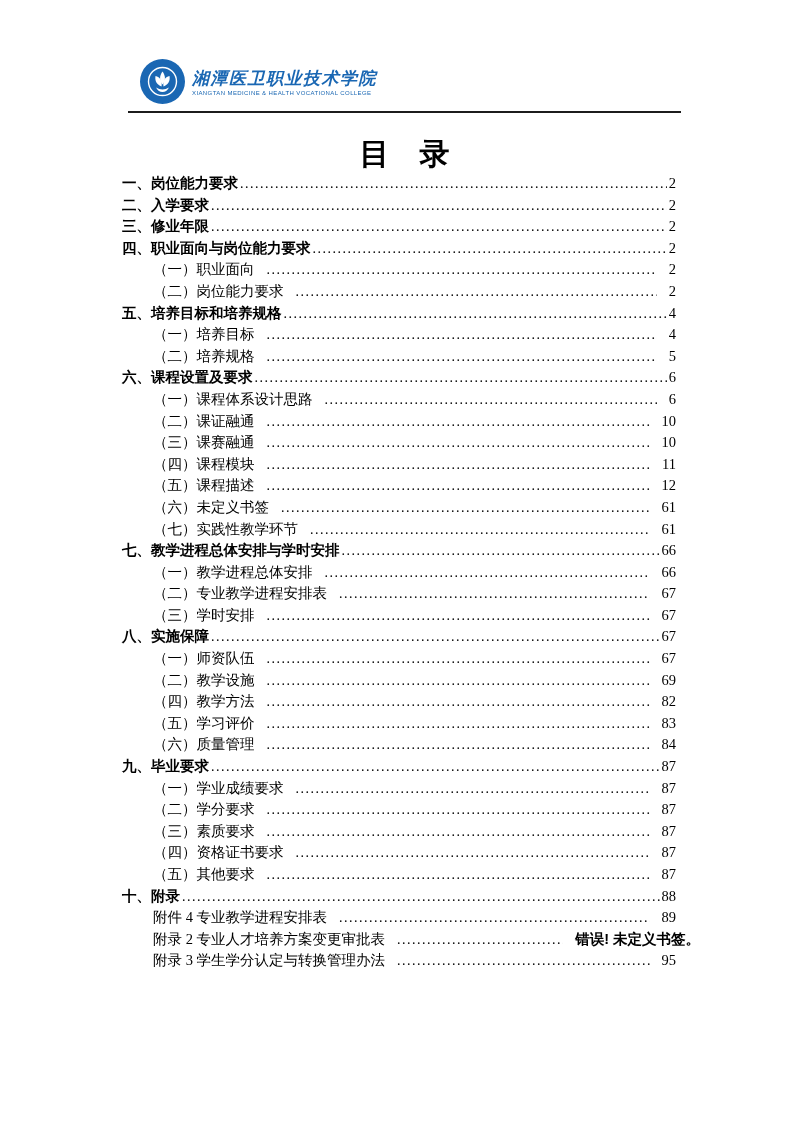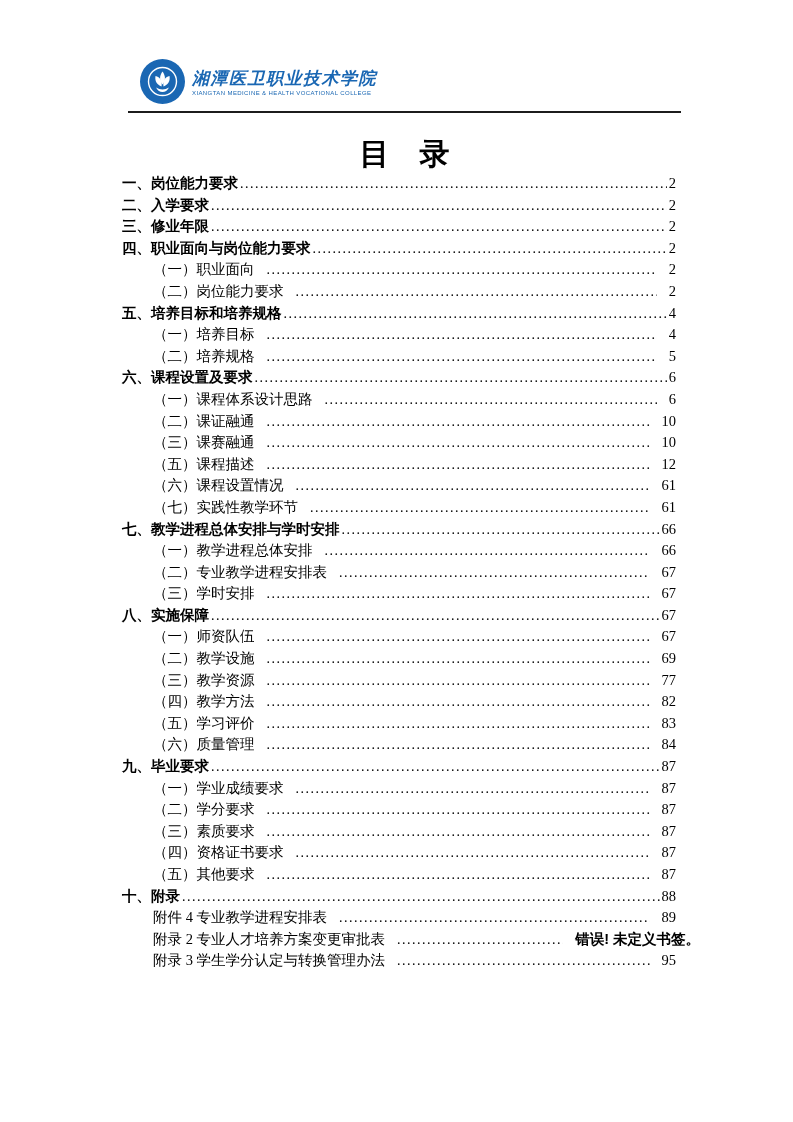--- a/index.html
+++ b/index.html
@@ -196,26 +196,31 @@
       <span class="label">（二）课证融通</span>
       <span class="dots"></span>
       <span class="pagenum">10</span>
     </div>
       <div class="toc-row l2">
       <span class="label">（三）课赛融通</span>
       <span class="dots"></span>
       <span class="pagenum">10</span>
     </div>
       <div class="toc-row l2">
+      <span class="label">（四）课程模块</span>
+      <span class="dots"></span>
+      <span class="pagenum">11</span>
+    </div>
+      <div class="toc-row l2">
       <span class="label">（五）课程描述</span>
       <span class="dots"></span>
       <span class="pagenum">12</span>
     </div>
       <div class="toc-row l2">
-      <span class="label">（六）课程设置情况</span>
+      <span class="label">（六）未定义书签</span>
       <span class="dots"></span>
       <span class="pagenum">61</span>
     </div>
       <div class="toc-row l2">
       <span class="label">（七）实践性教学环节</span>
       <span class="dots"></span>
       <span class="pagenum">61</span>
     </div>
       <div class="toc-row l1">
       <span class="label">七、教学进程总体安排与学时安排</span>
@@ -246,25 +251,20 @@
       <span class="label">（一）师资队伍</span>
       <span class="dots"></span>
       <span class="pagenum">67</span>
     </div>
       <div class="toc-row l2">
       <span class="label">（二）教学设施</span>
       <span class="dots"></span>
       <span class="pagenum">69</span>
     </div>
       <div class="toc-row l2">
-      <span class="label">（三）教学资源</span>
-      <span class="dots"></span>
-      <span class="pagenum">77</span>
-    </div>
-      <div class="toc-row l2">
       <span class="label">（四）教学方法</span>
       <span class="dots"></span>
       <span class="pagenum">82</span>
     </div>
       <div class="toc-row l2">
       <span class="label">（五）学习评价</span>
       <span class="dots"></span>
       <span class="pagenum">83</span>
     </div>
       <div class="toc-row l2">

